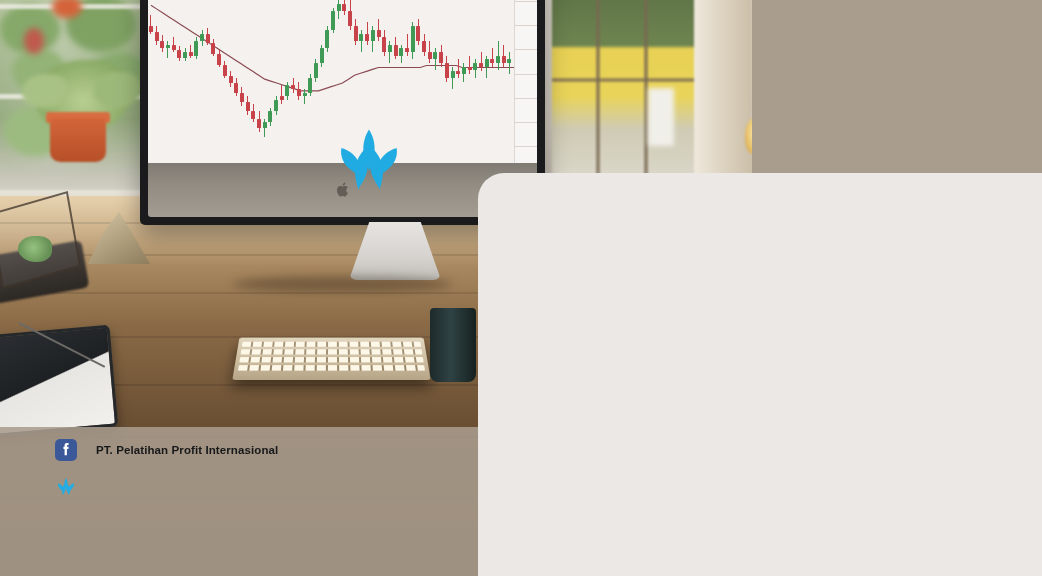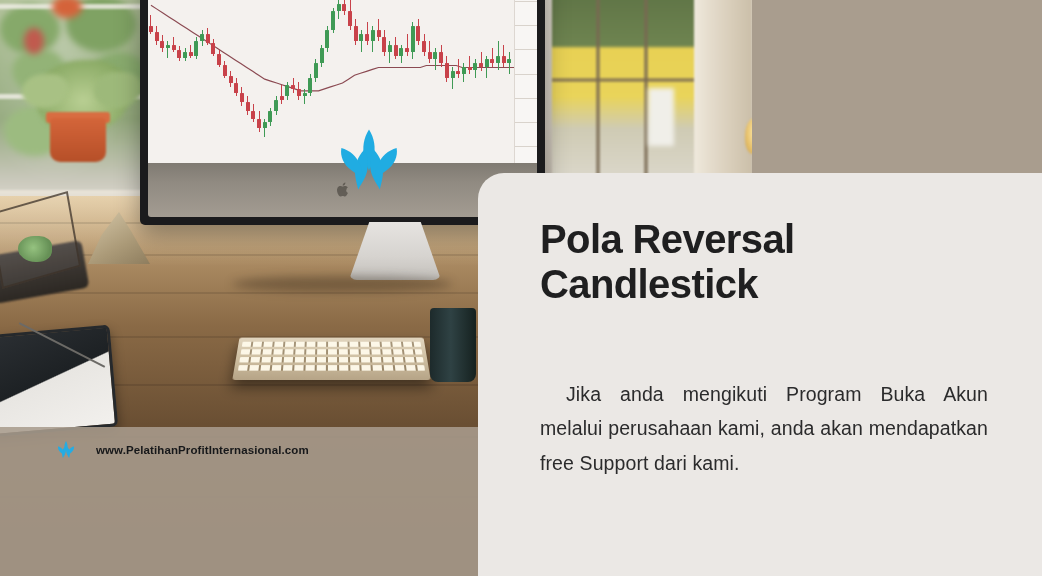--- a/index.html
+++ b/index.html
@@ -748,37 +748,41 @@
     <div class="succulent"></div>
     <div class="terrarium"></div>
     <div class="tablet"></div>
     <div class="pen"></div>
     <div class="mug"></div>
   </div>
 
   <div class="footer">
 
 
+    <div class="social-row">
+      <span class="social-icon fb">
+        <svg viewBox="0 0 24 24" width="20" height="20">
+          <path fill="#fff" d="M15.1 8.2h-2V6.9c0-.6.4-.8.7-.8h1.3V3.6l-2 0c-2.3 0-2.8 1.7-2.8 2.8v1.8H8.9v2.6h1.4v7.6h2.8v-7.6h1.8l.2-2.6z"></path>
+        </svg>
+      </span>
+      <span class="social-label">PT. Pelatihan Profit Internasional</span>
+    </div>
 
 
     <div class="social-row">
       <span class="social-icon lotus-sm">
         <svg viewBox="0 0 100 86" width="23" height="20">
           <g fill="#25ace3">
             <path d="M50 2c7 11 9 24 6 36-2 8-5 14-6 18-1-4-4-10-6-18-3-12-1-25 6-36z"></path>
             <path d="M56 28c9 9 13 22 12 34-1 8-3 14-4 18-2-4-6-9-9-16-5-11-5-25 1-36z"></path>
             <path d="M44 28c-9 9-13 22-12 34 1 8 3 14 4 18 2-4 6-9 9-16 5-11 5-25-1-36z"></path>
             <path d="M14 26c11 3 20 11 24 21 3 7 4 13 5 17-4-2-10-4-16-9-10-7-15-18-13-29z"></path>
             <path d="M86 26c-11 3-20 11-24 21-3 7-4 13-5 17 4-2 10-4 16-9 10-7 15-18 13-29z"></path>
           </g>
         </svg>
       </span>
-      <span class="social-label">www.PelatihanProfitInternasional.com</span>
     </div>
   </div>
 
   <div class="card">
-    <h1 class="card-title">Pola Reversal
-Candlestick</h1>
-    <p class="card-body">Jika anda mengikuti Program Buka Akun melalui perusahaan kami, anda akan mendapatkan free Support dari kami.</p>
   </div>
 
 </div>
 
 </body></html>

